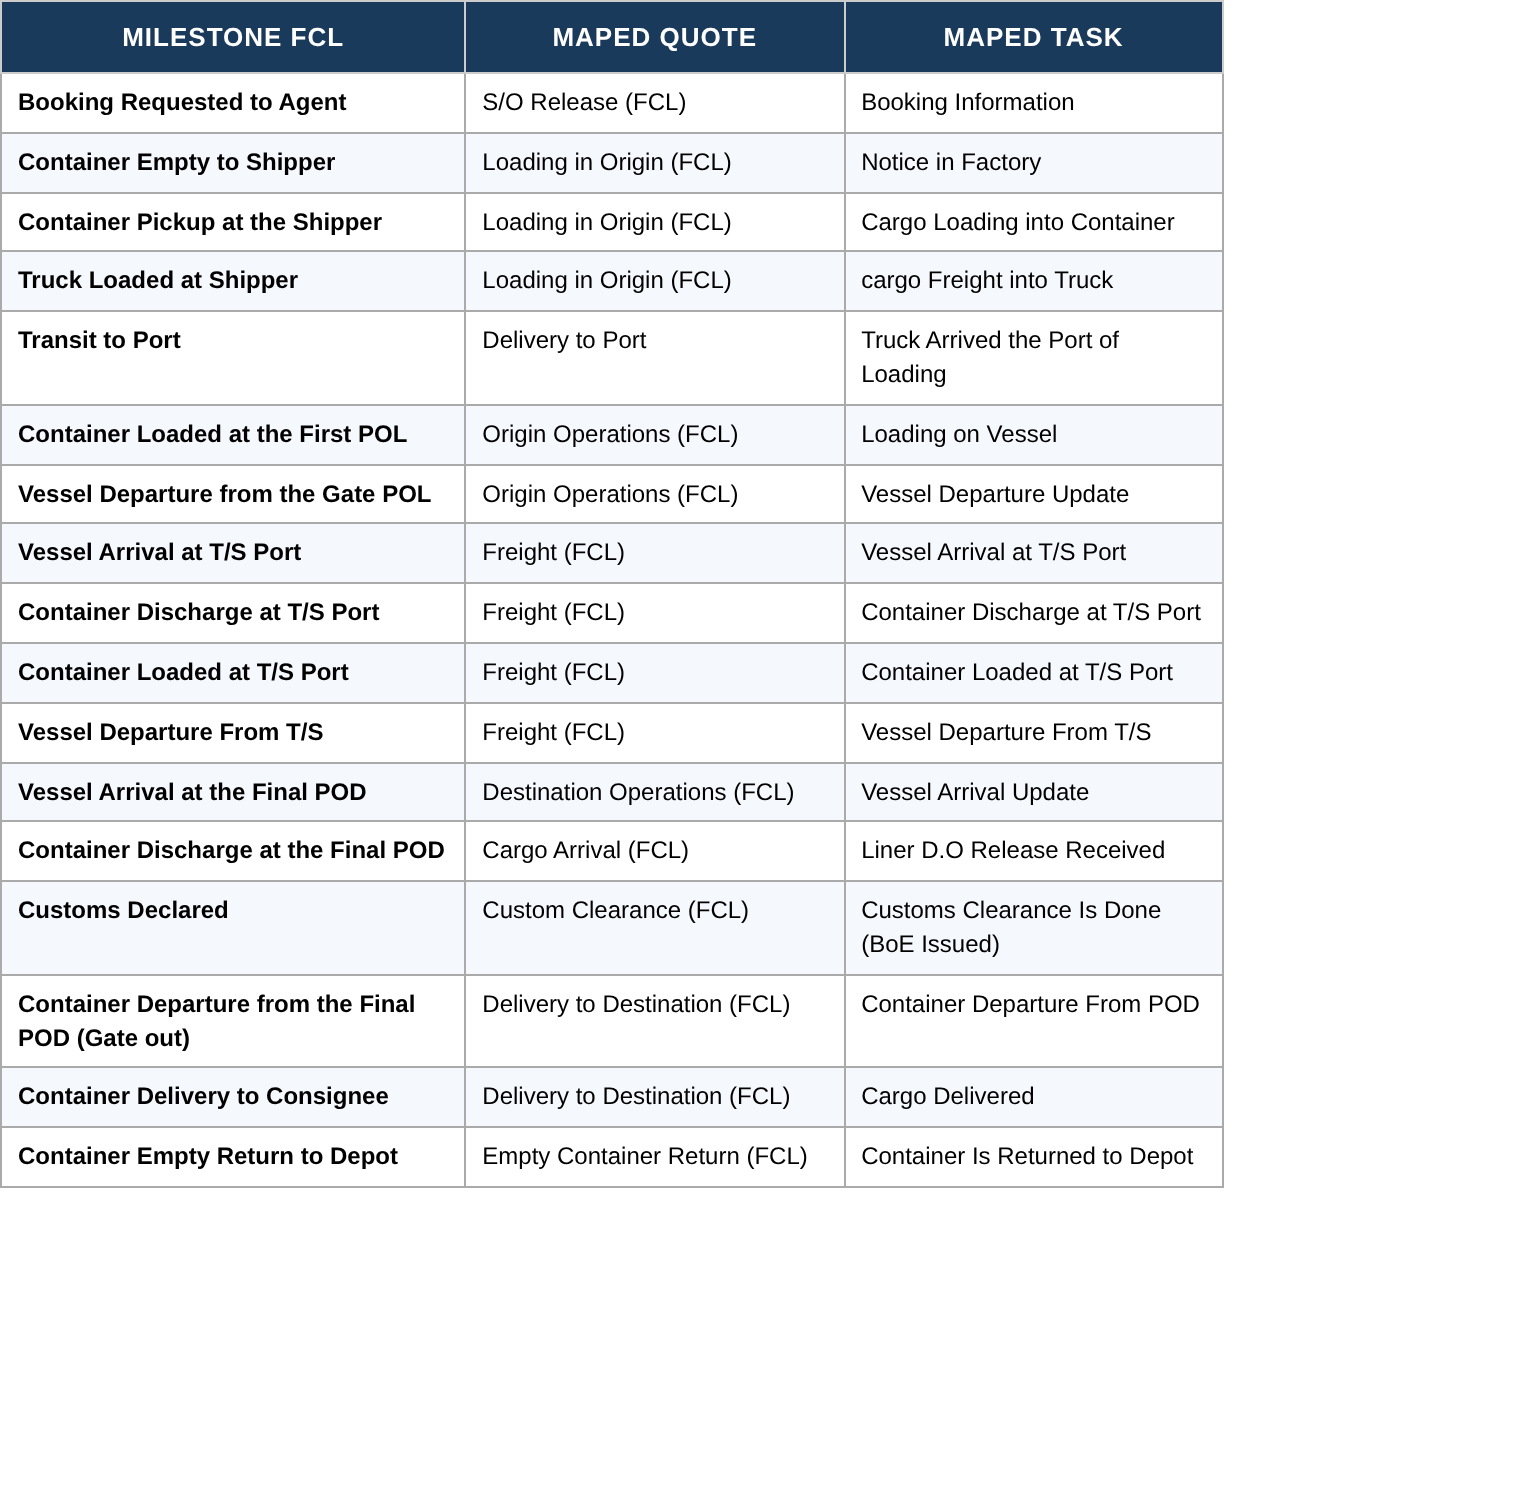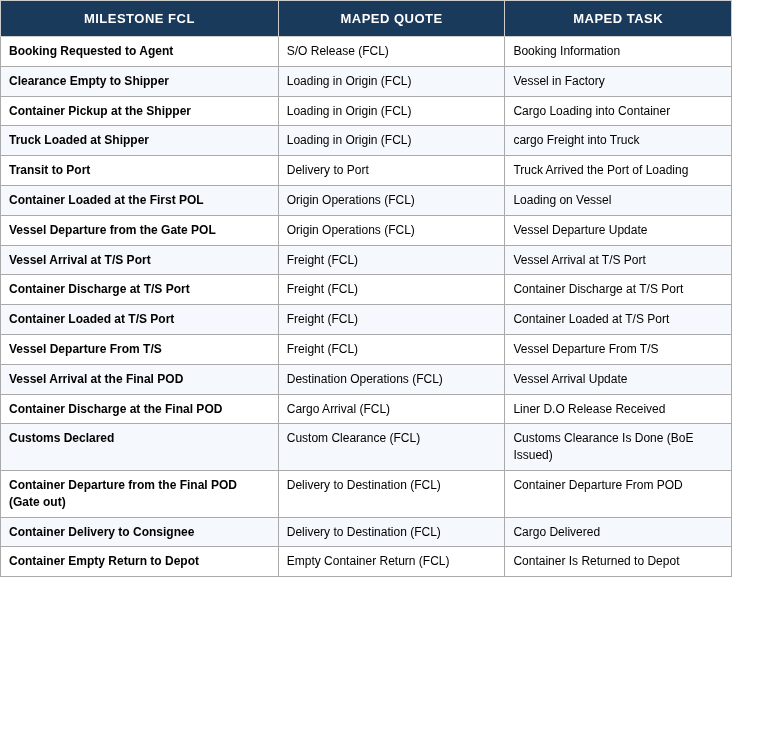--- a/index.html
+++ b/index.html
@@ -3,21 +3,21 @@
   <meta charset="utf-8">
   <style>
     * { box-sizing: border-box; margin: 0; padding: 0; }
     body {
       font-family: Arial, sans-serif;
       font-size: 12px;
       background: #fff;
       width: 760px;
     }
     table {
-      width: 732px;
+      width: 612px;
       border-collapse: collapse;
       table-layout: fixed;
     }
     col.col1 { width: 38%; }
     col.col2 { width: 31%; }
     col.col3 { width: 31%; }
     thead tr th {
       background-color: #1a3a5c;
       color: #ffffff;
       font-weight: bold;
@@ -60,23 +60,23 @@
       <th>MAPED TASK</th>
     </tr>
   </thead>
   <tbody id="table-body">
   <tr>
         <td>Booking Requested to Agent</td>
         <td>S/O Release (FCL)</td>
         <td>Booking Information</td>
       </tr>
       <tr>
-        <td>Clearance Empty to Shipper</td>
+        <td>Container Empty to Shipper</td>
         <td>Loading in Origin (FCL)</td>
-        <td>Vessel in Factory</td>
+        <td>Notice in Factory</td>
       </tr>
       <tr>
         <td>Container Pickup at the Shipper</td>
         <td>Loading in Origin (FCL)</td>
         <td>Cargo Loading into Container</td>
       </tr>
       <tr>
         <td>Truck Loaded at Shipper</td>
         <td>Loading in Origin (FCL)</td>
         <td>cargo Freight into Truck</td>

